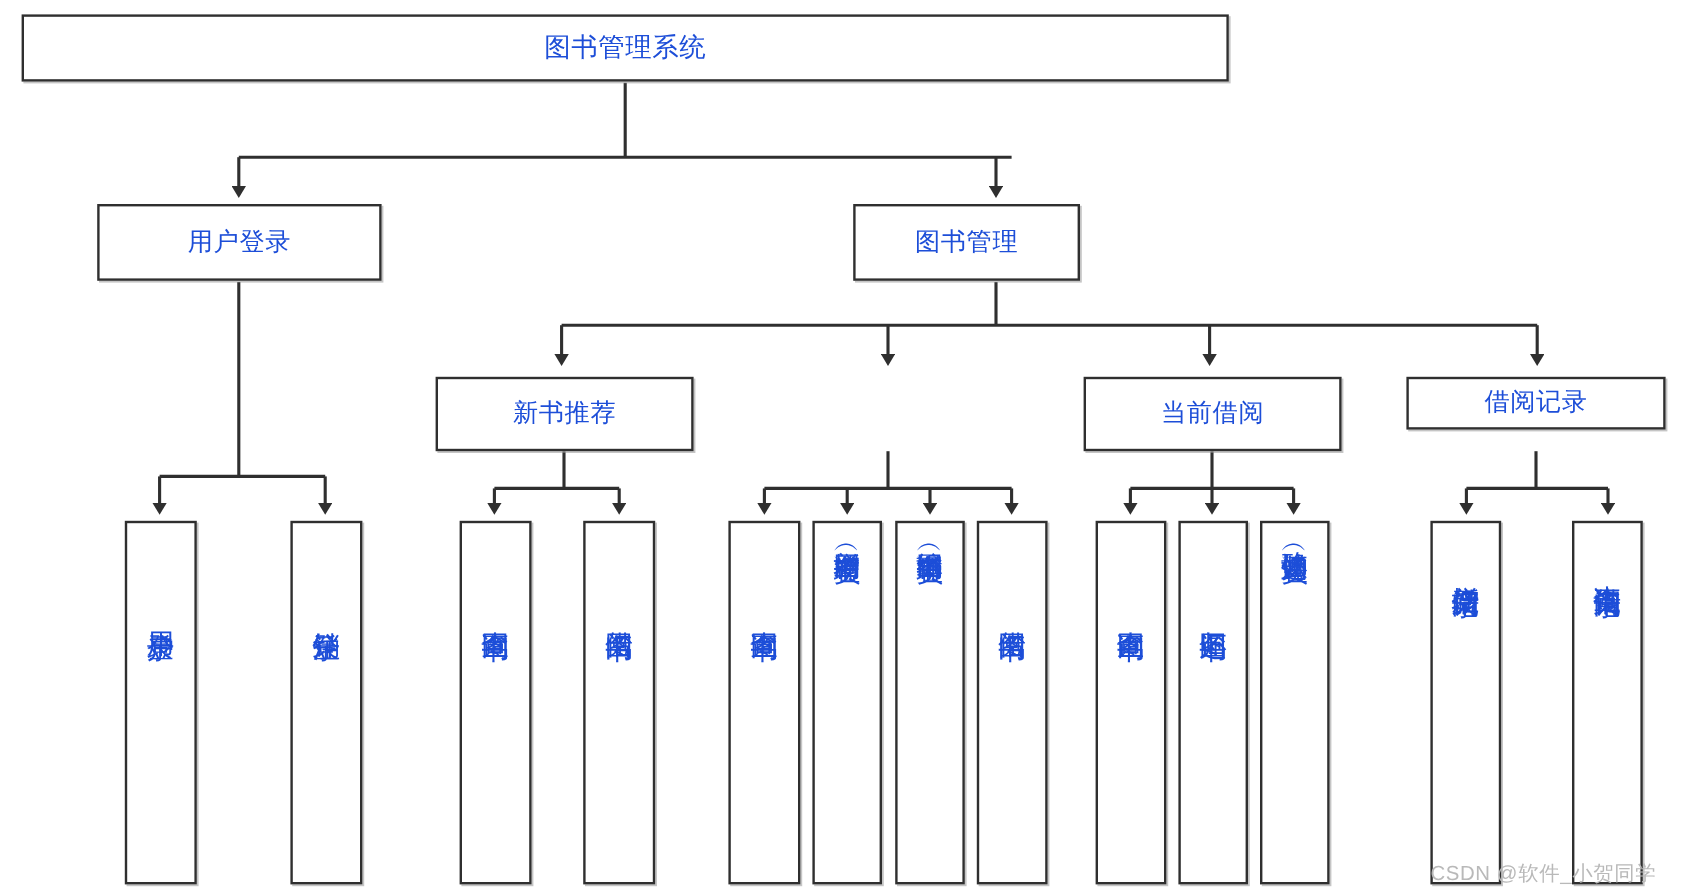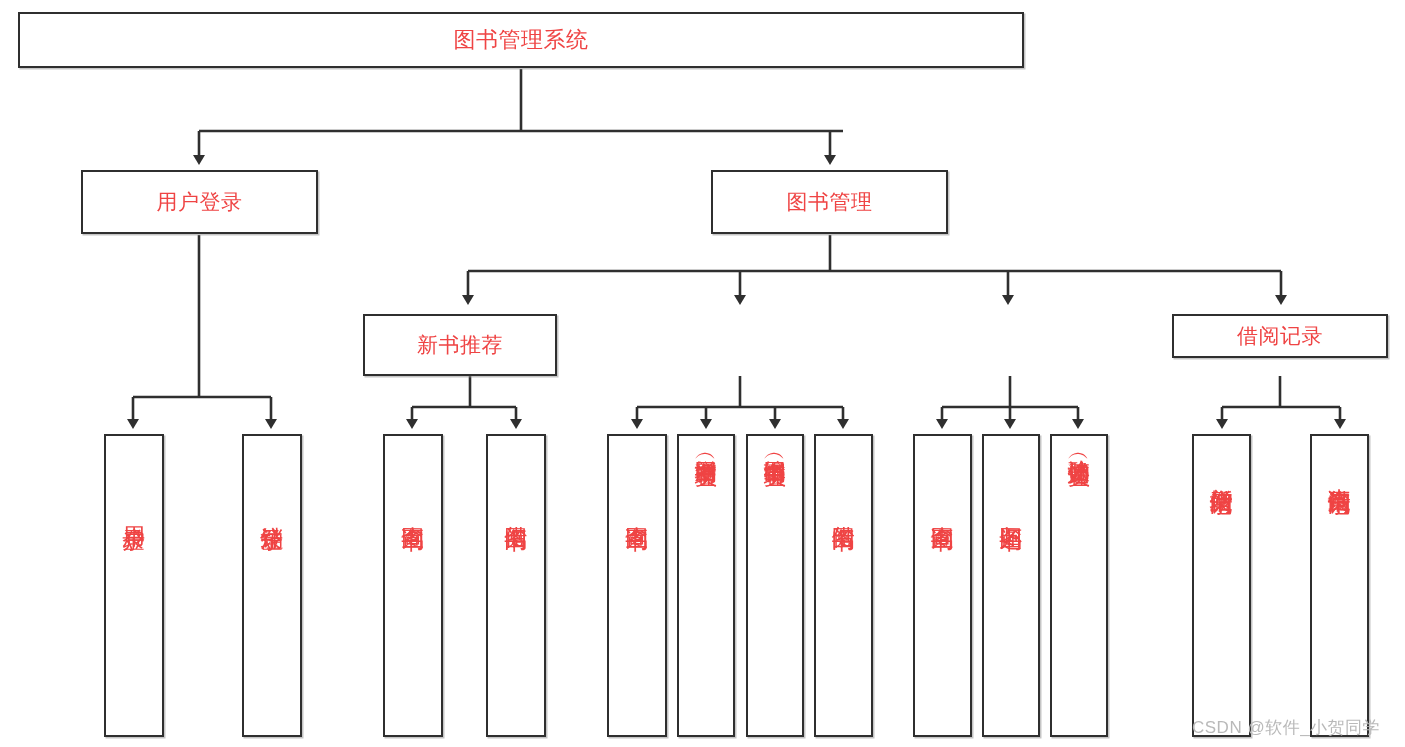--- a/index.html
+++ b/index.html
@@ -35,21 +35,21 @@
     box-shadow: 1.5px 1.5px 0 rgba(150,150,150,0.55);
     display: flex;
     align-items: center;
     justify-content: center;
     z-index: 2;
   }
   .node .label {
     text-align: left;
     line-height: 1.05;
     letter-spacing: 0.5px;
-    color: #ef4444;
+    color: #1d4ed8;
     white-space: nowrap;
   }
   .node.horiz .label {
     font-size: 21px;
   }
   .node.root .label {
     font-size: 22px;
   }
   .node.leaf {
     align-items: flex-start;
@@ -133,29 +133,32 @@
   </svg>
 
   <div class="node root horiz" style="left:18px; top:12px; width:1006px; height:56px;">
     <span class="label">图书管理系统</span>
   </div>
 
   <div class="node horiz" style="left:81px; top:170px; width:237px; height:64px;">
     <span class="label">用户登录</span>
   </div>
 
-  <div class="node horiz" style="left:711px; top:170px; width:237px; height:64px;">
+  <div class="node horiz" style="left:711px; top:170px; width:189px; height:64px;">
     <span class="label">图书管理</span>
   </div>
 
-  <div class="node horiz" style="left:363px; top:314px; width:194px; height:62px;">
+  <div class="node horiz" style="left:363px; top:314px; width:215px; height:62px;">
     <span class="label">新书推荐</span>
   </div>
 
 
+  <div class="node horiz" style="left:903px; top:314px; width:215px; height:62px;">
+    <span class="label">当前借阅</span>
+  </div>
 
   <div class="node horiz" style="left:1172px; top:314px; width:216px; height:44px;">
     <span class="label">借阅记录</span>
   </div>
 
   <div class="node leaf" style="left:104px; top:434px; width:60px; height:303px; padding-top:72px;">
     <span class="label">用户登录</span>
   </div>
 
   <div class="node leaf" style="left:242px; top:434px; width:60px; height:303px; padding-top:72px;">

